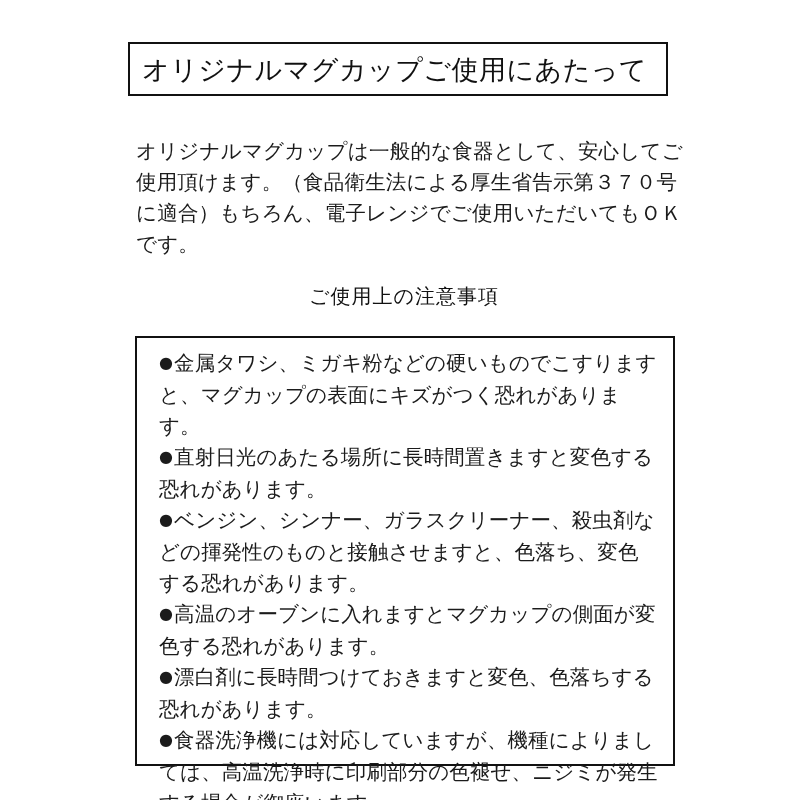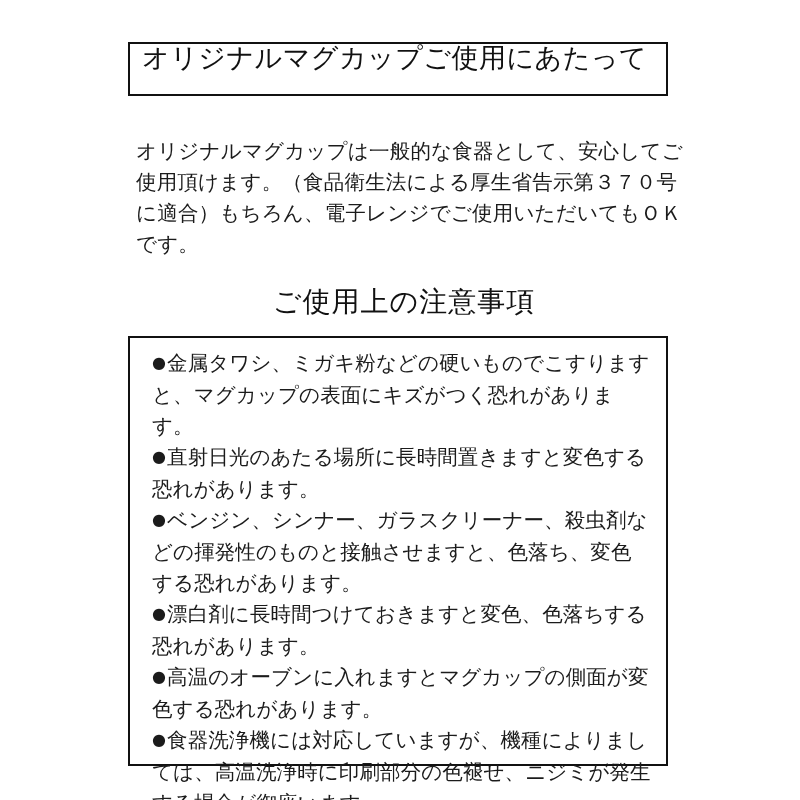--- a/index.html
+++ b/index.html
@@ -24,21 +24,21 @@
   
   .title-box {
     position: absolute;
     left: 128px;
     top: 42px;
     width: 540px;
     height: 54px;
     border: 2px solid #111111;
     box-sizing: border-box;
     display: flex;
-    align-items: flex-start;
+    align-items: center;
     justify-content: flex-start;
   }
   .title-text {
     font-size: 27px;
     line-height: 1;
     letter-spacing: 0.5px;
     padding-left: 12px;
     white-space: nowrap;
     color: #111111;
   }
@@ -55,29 +55,29 @@
     color: #1b1b1b;
   }
 
   
   .section-heading {
     position: absolute;
     left: 128px;
     top: 283px;
     width: 552px;
     text-align: center;
-    font-size: 28px;
+    font-size: 20px;
     letter-spacing: 1px;
     color: #111111;
   }
 
   
   .notes-box {
     position: absolute;
-    left: 128px;
+    left: 135px;
     top: 336px;
     width: 540px;
     height: 430px;
     border: 2px solid #111111;
     box-sizing: border-box;
     padding: 10px 14px 10px 22px;
   }
   .note-item {
     display: block;
     font-size: 20.5px;
@@ -105,18 +105,18 @@
   </div>
 
   <div class="intro">オリジナルマグカップは一般的な食器として、安心してご使用頂けます。（食品衛生法による厚生省告示第３７０号に適合）もちろん、電子レンジでご使用いただいてもＯＫです。</div>
 
   <div class="section-heading">ご使用上の注意事項</div>
 
   <div class="notes-box">
     <span class="note-item">金属タワシ、ミガキ粉などの硬いものでこすりますと、マグカップの表面にキズがつく恐れがあります。</span>
     <span class="note-item">直射日光のあたる場所に長時間置きますと変色する恐れがあります。</span>
     <span class="note-item">ベンジン、シンナー、ガラスクリーナー、殺虫剤などの揮発性のものと接触させますと、色落ち、変色する恐れがあります。</span>
+    <span class="note-item">高温のオーブンに入れますとマグカップの側面が変色する恐れがあります。</span>
     <span class="note-item">漂白剤に長時間つけておきますと変色、色落ちする恐れがあります。</span>
-    <span class="note-item">高温のオーブンに入れますとマグカップの側面が変色する恐れがあります。</span>
     <span class="note-item">食器洗浄機には対応していますが、機種によりましては、高温洗浄時に印刷部分の色褪せ、ニジミが発生する場合が御座います。</span>
   </div>
 
 </div>
 
 </body></html>

